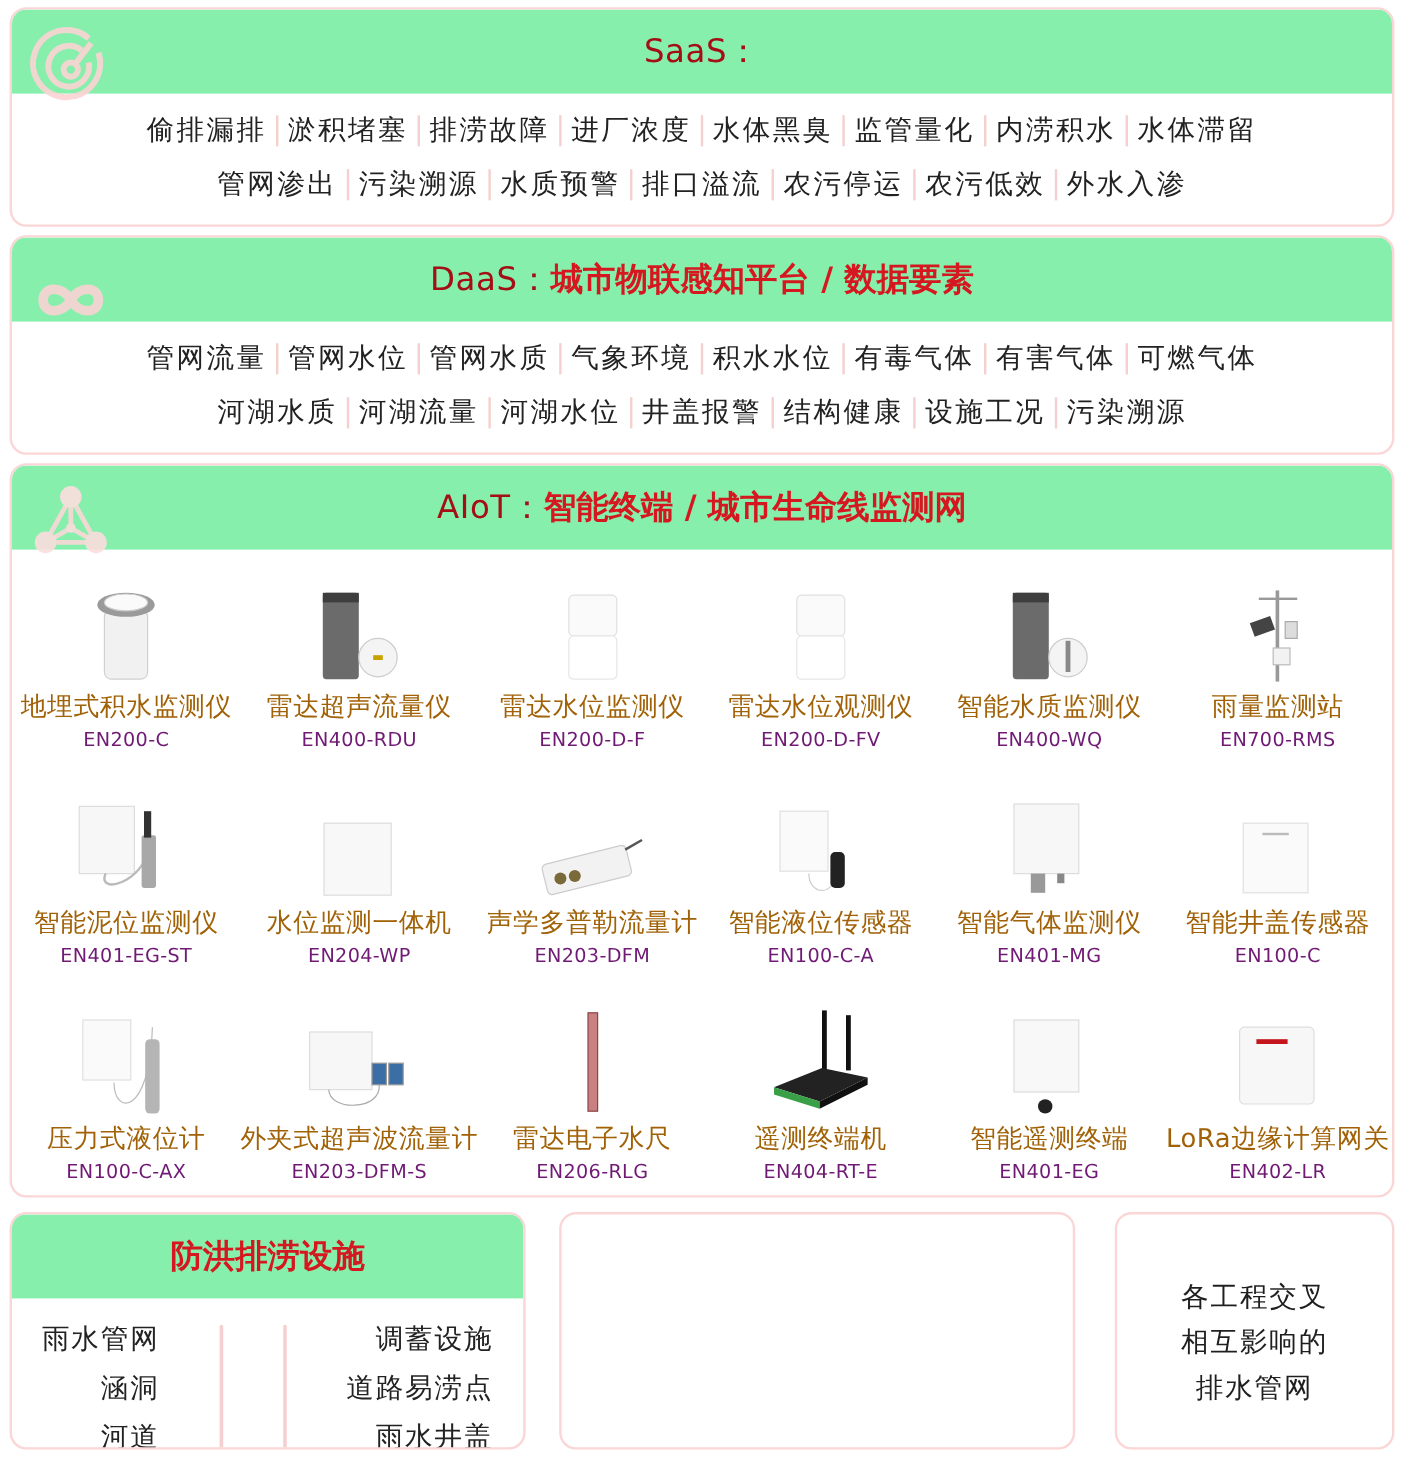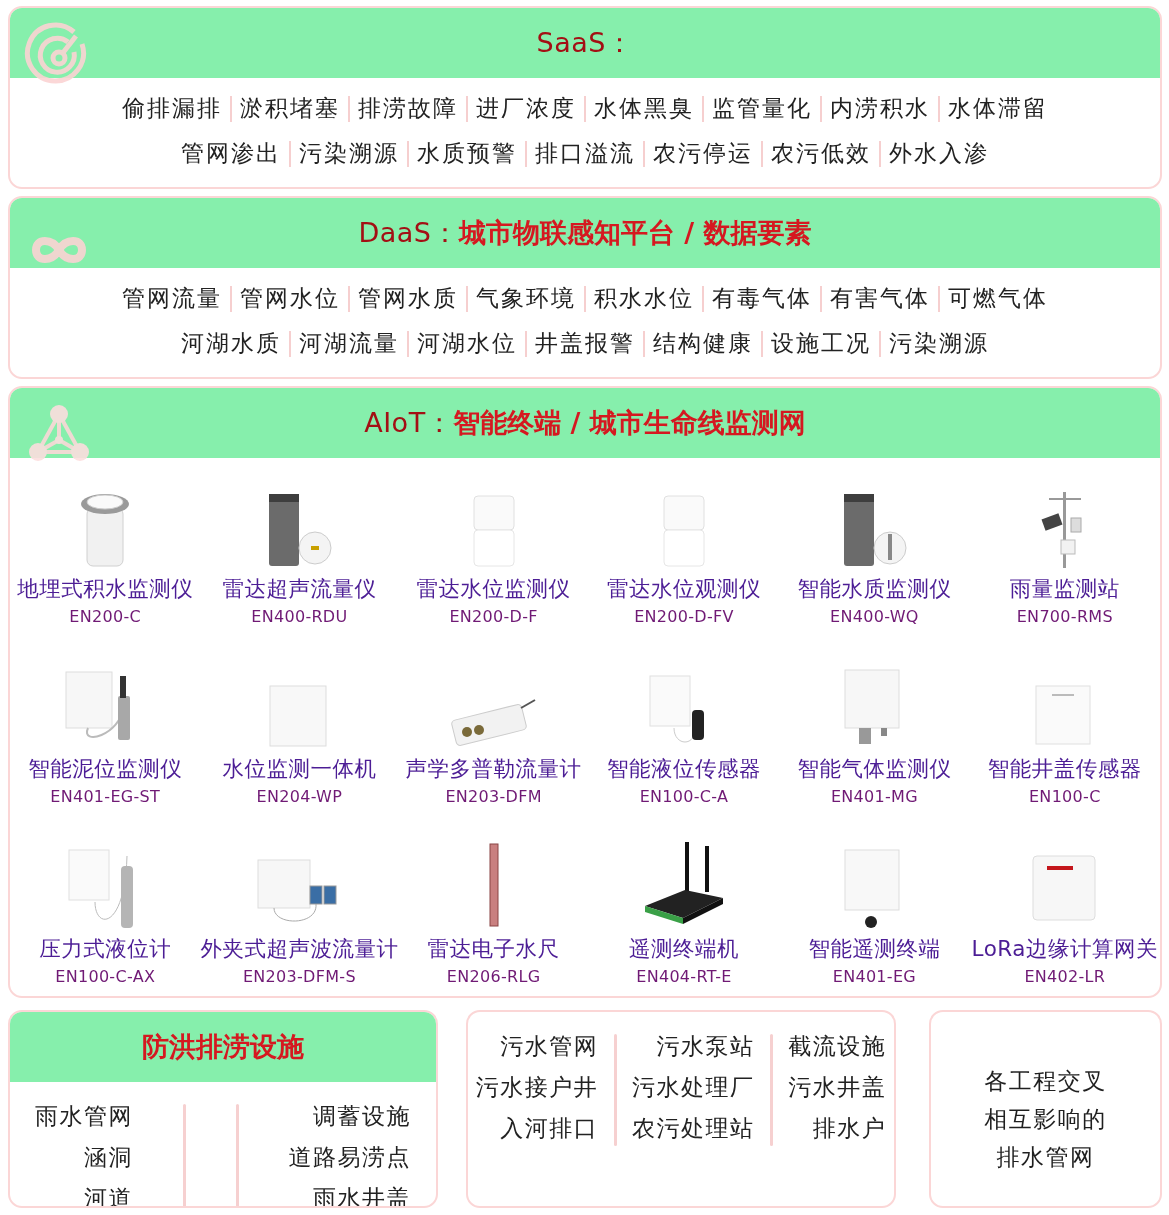--- a/index.html
+++ b/index.html
@@ -26,21 +26,21 @@
 
   .tag-lines { padding-top: 8px; text-align: right; }
   .tag-line { display: flex; justify-content: center; align-items: center; height: 45px; font-size: 23px; letter-spacing: 2px; color: #222; }
   .tag { padding: 0 8px; }
   .sep { width: 2px; height: 26px; background: #f6cfcf; display: inline-block; }
 
   
   .devices { position: absolute; left: 0; top: 70px; width: 100%; display: grid; grid-template-columns: repeat(6, 1fr); row-gap: 0; }
   .device { height: 180px; display: flex; flex-direction: column; align-items: center; justify-content: flex-end; padding-bottom: 12px; }
   .device-img { width: 90px; height: 88px; display: flex; align-items: flex-end; justify-content: center; margin-bottom: 4px; }
-  .device-name { font-size: 21.5px; color: #4c1d95; white-space: nowrap; letter-spacing: 0.5px; }
+  .device-name { font-size: 21.5px; color: #a16207; white-space: nowrap; letter-spacing: 0.5px; }
   .device-model { font-size: 16px; color: #701a75; white-space: nowrap; margin-top: 4px; letter-spacing: 0.3px; }
 
   
   .fac-body { display: flex; justify-content: space-around; padding-top: 14px; }
   .fac-col { display: flex; flex-direction: column; align-items: flex-end; }
   .fac-item { font-size: 23px; height: 41px; line-height: 41px; letter-spacing: 1.5px; color: #222; white-space: nowrap; }
   .fac-divider { width: 3px; background: #f6d0d0; height: 112px; margin-top: 8px; border-radius: 2px; }
   .adj-body { display: flex; flex-direction: column; align-items: center; padding-top: 16px; margin-top: 34px; }
   .adj-line { font-size: 23px; height: 38px; line-height: 38px; letter-spacing: 1.5px; }
 </style>
@@ -379,39 +379,20 @@
       <div class="fac-divider"></div>
       <div class="fac-col">
         <div class="fac-item">调蓄设施</div>
         <div class="fac-item">道路易涝点</div>
         <div class="fac-item">雨水井盖</div>
       </div>
     </div>
 </section>
 
 <section class="panel" style="left:466px;top:1010px;width:430px;height:198px;">
-  <div class="fac-body" id="sewage-body">
-      <div class="fac-col">
-        <div class="fac-item">污水管网</div>
-        <div class="fac-item">污水接户井</div>
-        <div class="fac-item">入河排口</div>
-      </div>
-      <div class="fac-divider"></div>
-      <div class="fac-col">
-        <div class="fac-item">污水泵站</div>
-        <div class="fac-item">污水处理厂</div>
-        <div class="fac-item">农污处理站</div>
-      </div>
-      <div class="fac-divider"></div>
-      <div class="fac-col">
-        <div class="fac-item">截流设施</div>
-        <div class="fac-item">污水井盖</div>
-        <div class="fac-item">排水户</div>
-      </div>
-    </div>
 </section>
 
 <section class="panel" style="left:929px;top:1010px;width:233px;height:198px;">
   <div class="adj-body">
     <div class="adj-line">各工程交叉</div>
     <div class="adj-line">相互影响的</div>
     <div class="adj-line">排水管网</div>
   </div>
 </section>
 

